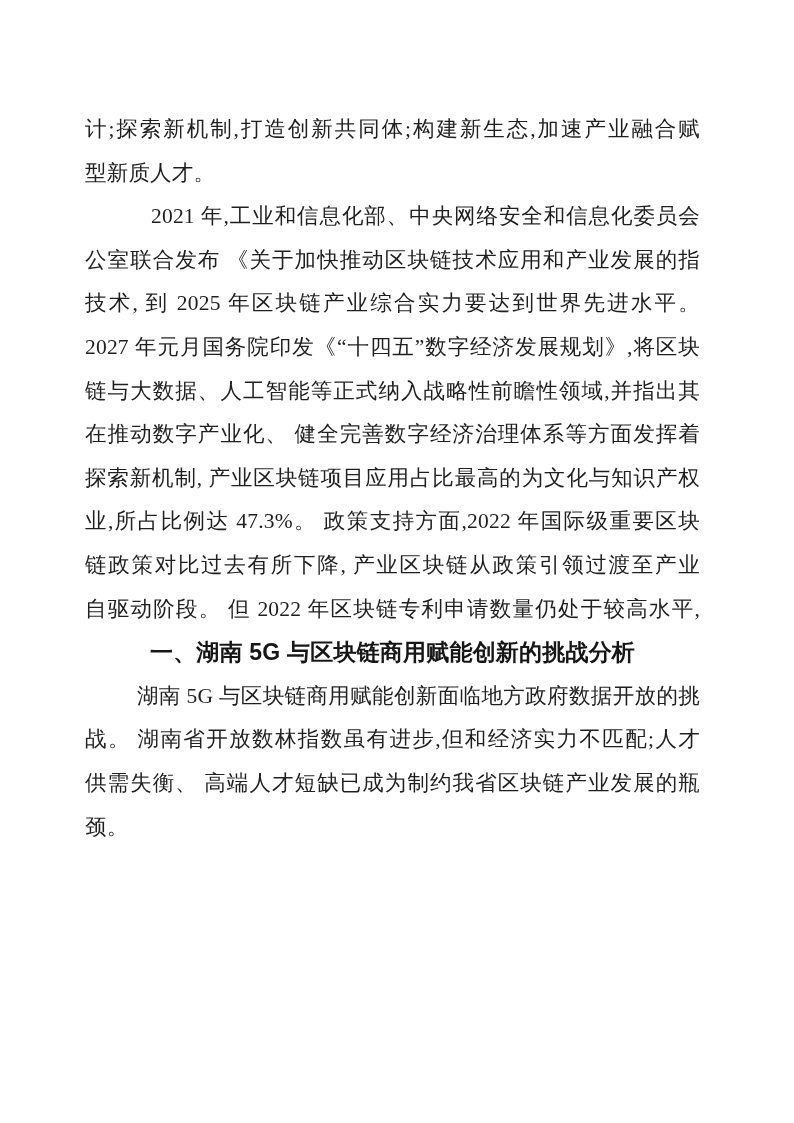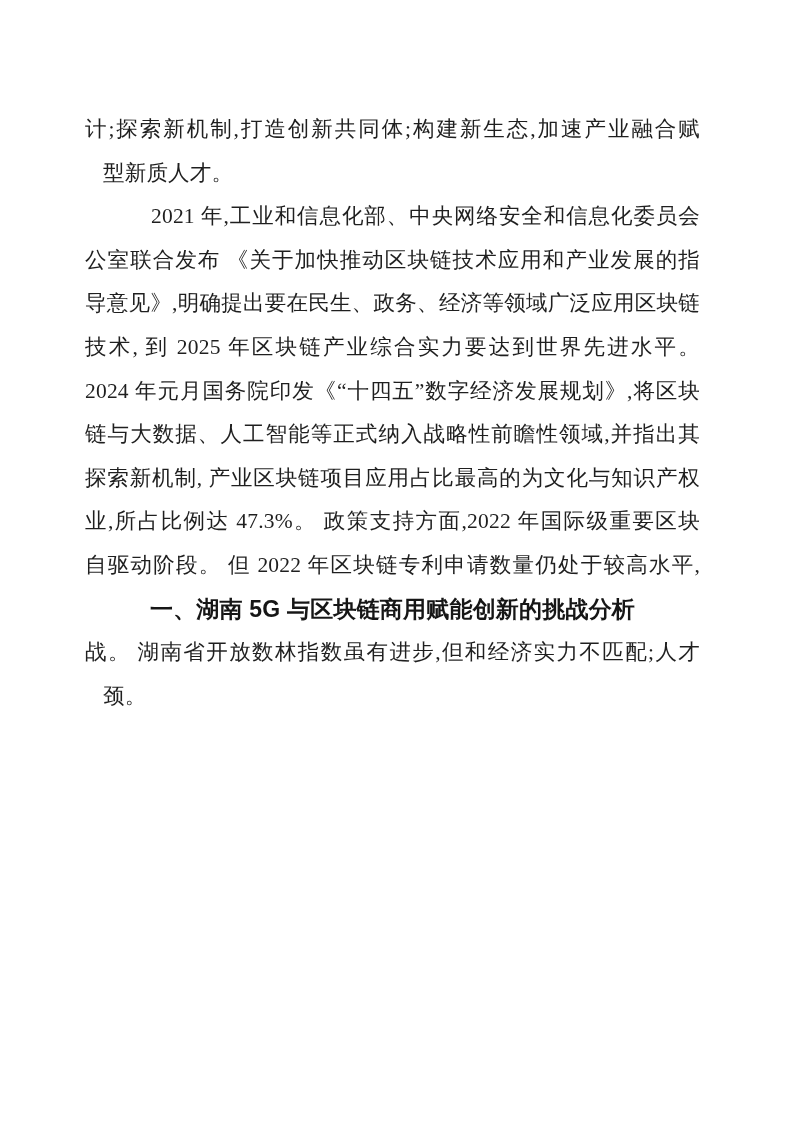--- a/index.html
+++ b/index.html
@@ -29,21 +29,20 @@
     font-size: 21.5px;
     overflow: hidden;
     text-align: justify;
     text-align-last: justify;
     letter-spacing: 0.2px;
     white-space: normal;
   }
   .tline.lastline {
     text-align: center;
     text-align-last: left;
-    margin-left: 18px;
   }
   .tline.ind-a { padding-left: 66px; }
   .tline.ind-b { padding-left: 52px; }
   .tline.heading {
     font-family: "Liberation Sans", "DejaVu Sans", sans-serif;
     font-weight: bold;
     font-size: 23px;
     text-align: center;
     text-align-last: center;
     color: #161616;
@@ -63,29 +62,32 @@
 <body>
 
 <div class="page">
   <div class="content">
 
     <div class="tline">计;探索新机制,打造创新共同体;构建新生态,加速产业融合赋</div>
     <div class="tline lastline">型新质人才。</div>
 
     <div class="tline ind-a">2021 年,工业和信息化部、中央网络安全和信息化委员会办</div>
     <div class="tline">公室联合发布 《关于加快推动区块链技术应用和产业发展的指</div>
-    <div class="tline">导意见》,明确提出要在民生、政务、经济等领域广泛应用区块链</div>
     <div class="tline">技术, 到 2025 年区块链产业综合实力要达到世界先进水平。</div>
-    <div class="tline">2024 年元月国务院印发《“十四五”数字经济发展规划》,将区块</div>
+    <div class="tline">2027 年元月国务院印发《“十四五”数字经济发展规划》,将区块</div>
     <div class="tline">链与大数据、人工智能等正式纳入战略性前瞻性领域,并指出其</div>
+    <div class="tline">在推动数字产业化、 健全完善数字经济治理体系等方面发挥着</div>
     <div class="tline">探索新机制, 产业区块链项目应用占比最高的为文化与知识产权</div>
     <div class="tline">业,所占比例达 47.3%。 政策支持方面,2022 年国际级重要区块</div>
+    <div class="tline">链政策对比过去有所下降, 产业区块链从政策引领过渡至产业</div>
     <div class="tline">自驱动阶段。 但 2022 年区块链专利申请数量仍处于较高水平,</div>
 
     <div class="tline heading">一、湖南 5G 与区块链商用赋能创新的挑战分析</div>
 
+    <div class="tline ind-b">湖南 5G 与区块链商用赋能创新面临地方政府数据开放的挑</div>
     <div class="tline">战。 湖南省开放数林指数虽有进步,但和经济实力不匹配;人才</div>
+    <div class="tline">供需失衡、 高端人才短缺已成为制约我省区块链产业发展的瓶</div>
     <div class="tline lastline">颈。</div>
 
   </div>
 
   <span class="page-number">1</span>
 </div>
 
 </body></html>

